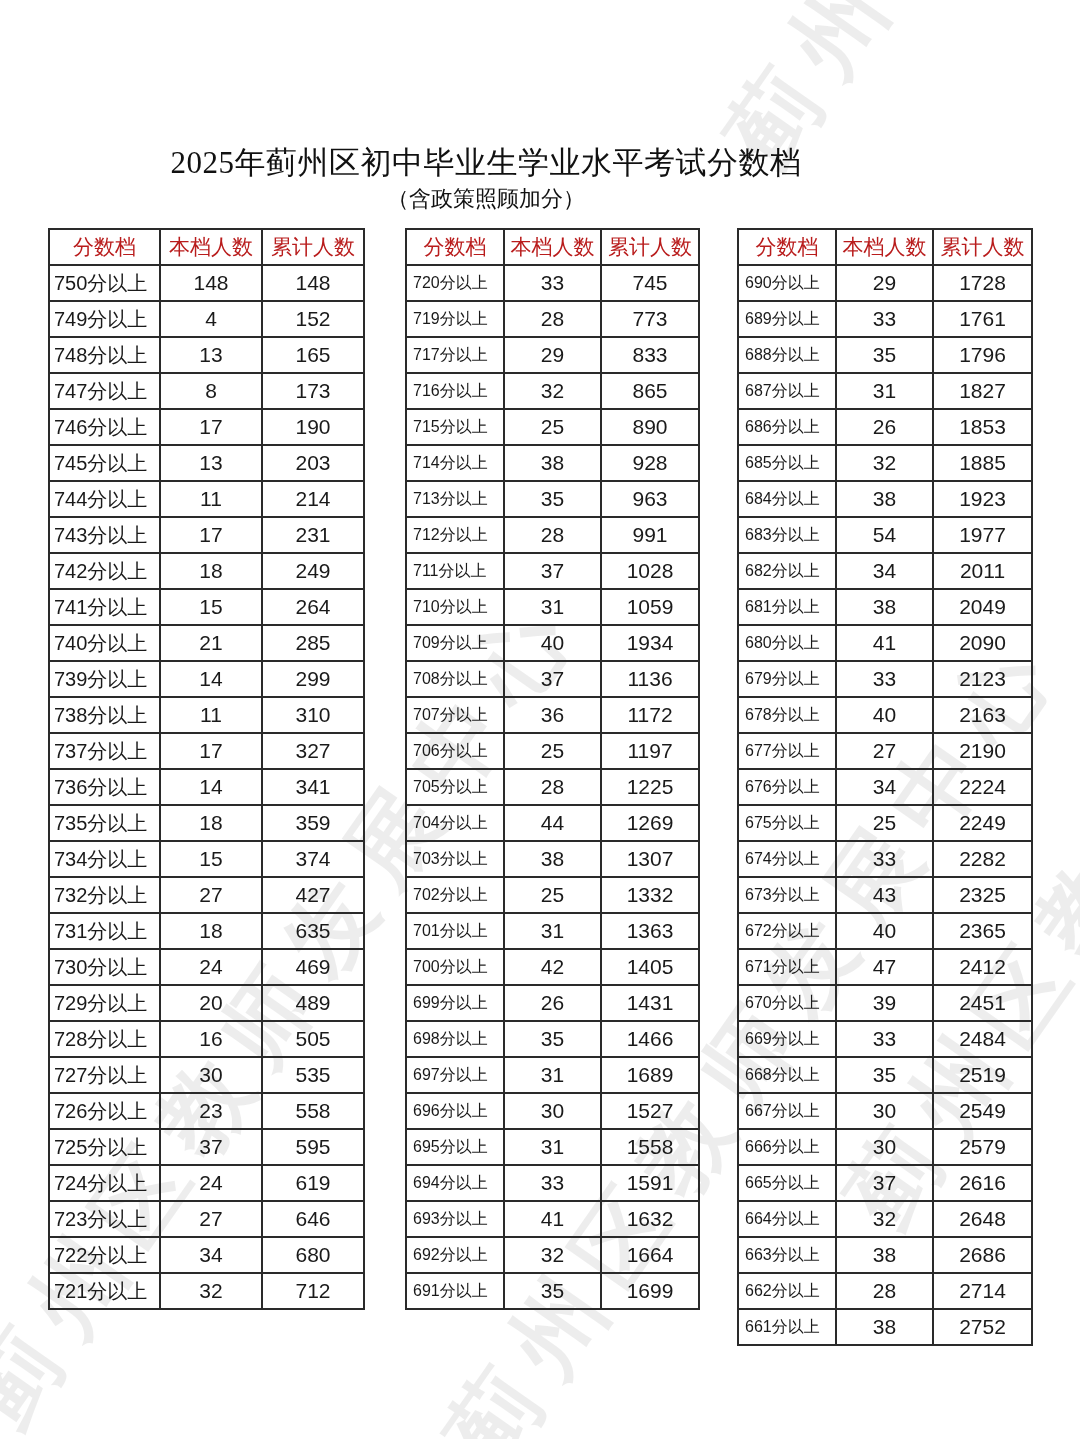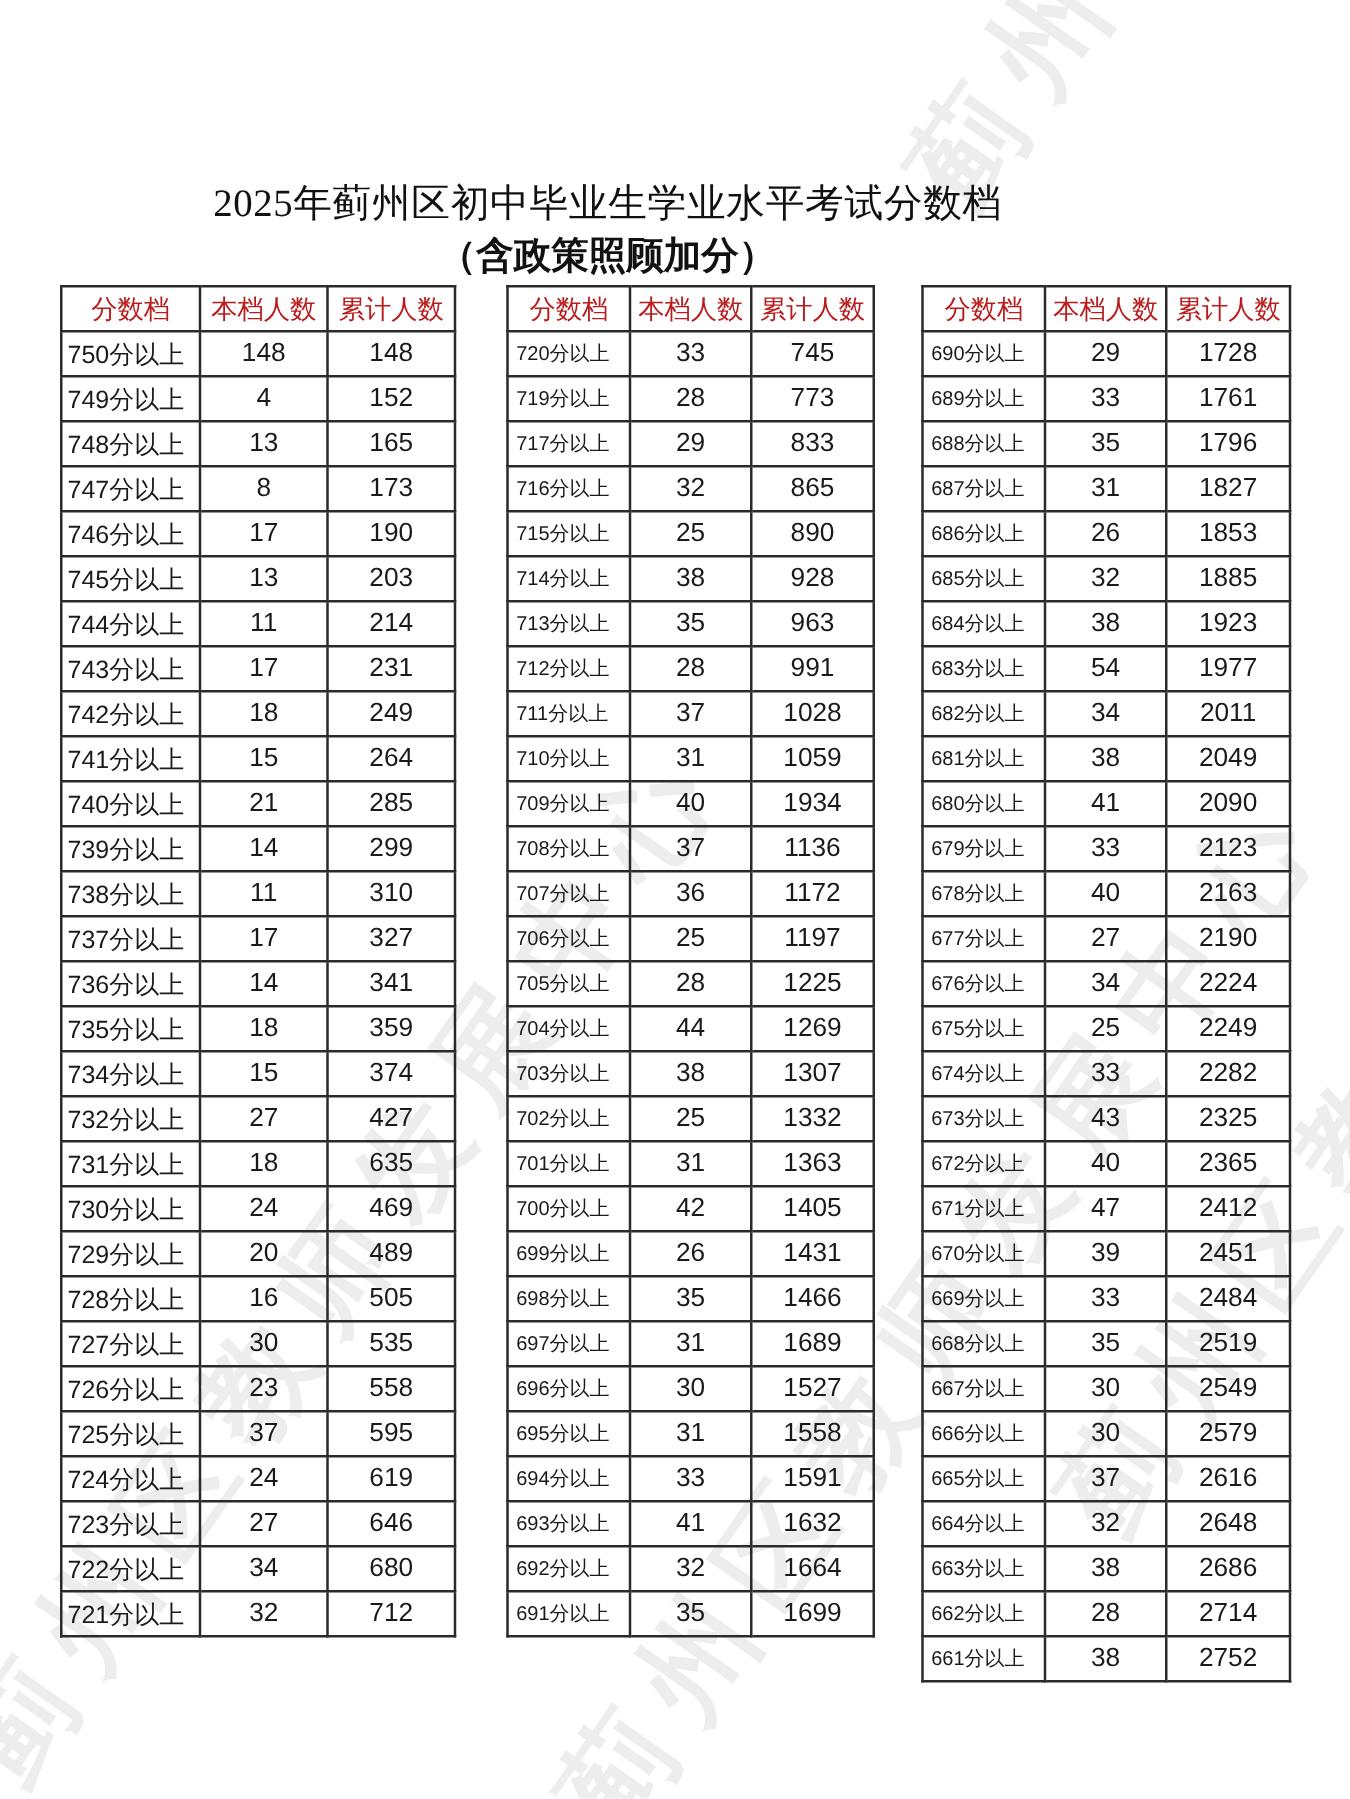--- a/index.html
+++ b/index.html
@@ -1,21 +1,21 @@
 <!DOCTYPE html>
 <html><head>
 <meta charset="utf-8">
 <style>
   html, body { margin:0; padding:0; background:#ffffff; }
   body { width:1080px; height:1439px; position:relative; overflow:hidden;
          font-family:"Liberation Sans","DejaVu Sans",sans-serif; color:#1a1a1a; }
   .title { position:absolute; left:0; width:972px; text-align:center;
            font-family:"Liberation Serif","DejaVu Serif",serif; color:#111; }
   .title.main { top:142px; font-size:31px; letter-spacing:0.5px; }
-  .title.sub  { top:184px; font-size:30px;font-weight:bold; }
+  .title.sub  { top:184px; font-size:22px; }
   table.grid { position:absolute; top:228px; border-collapse:collapse; table-layout:fixed; }
   table.grid td, table.grid th { border:2px solid #2a2a2a; height:34px; padding:0;
            text-align:center; font-weight:normal; font-size:21px; white-space:nowrap; overflow:hidden; }
   table.grid th { font-size:21px; height:34px; color:#b91c1c; }
   table.grid td.score { text-align:left; padding-left:4px; font-size:20px; }
   table.grid.small td.score { font-size:16px; padding-left:6px; }
   #t1 { left:48px; width:315px; }
   #t2 { left:405px; width:293px; }
   #t3 { left:737px; width:294px; }
   .wm { position:absolute; color:rgba(0,0,0,0.07); font-size:90px; font-weight:bold;

